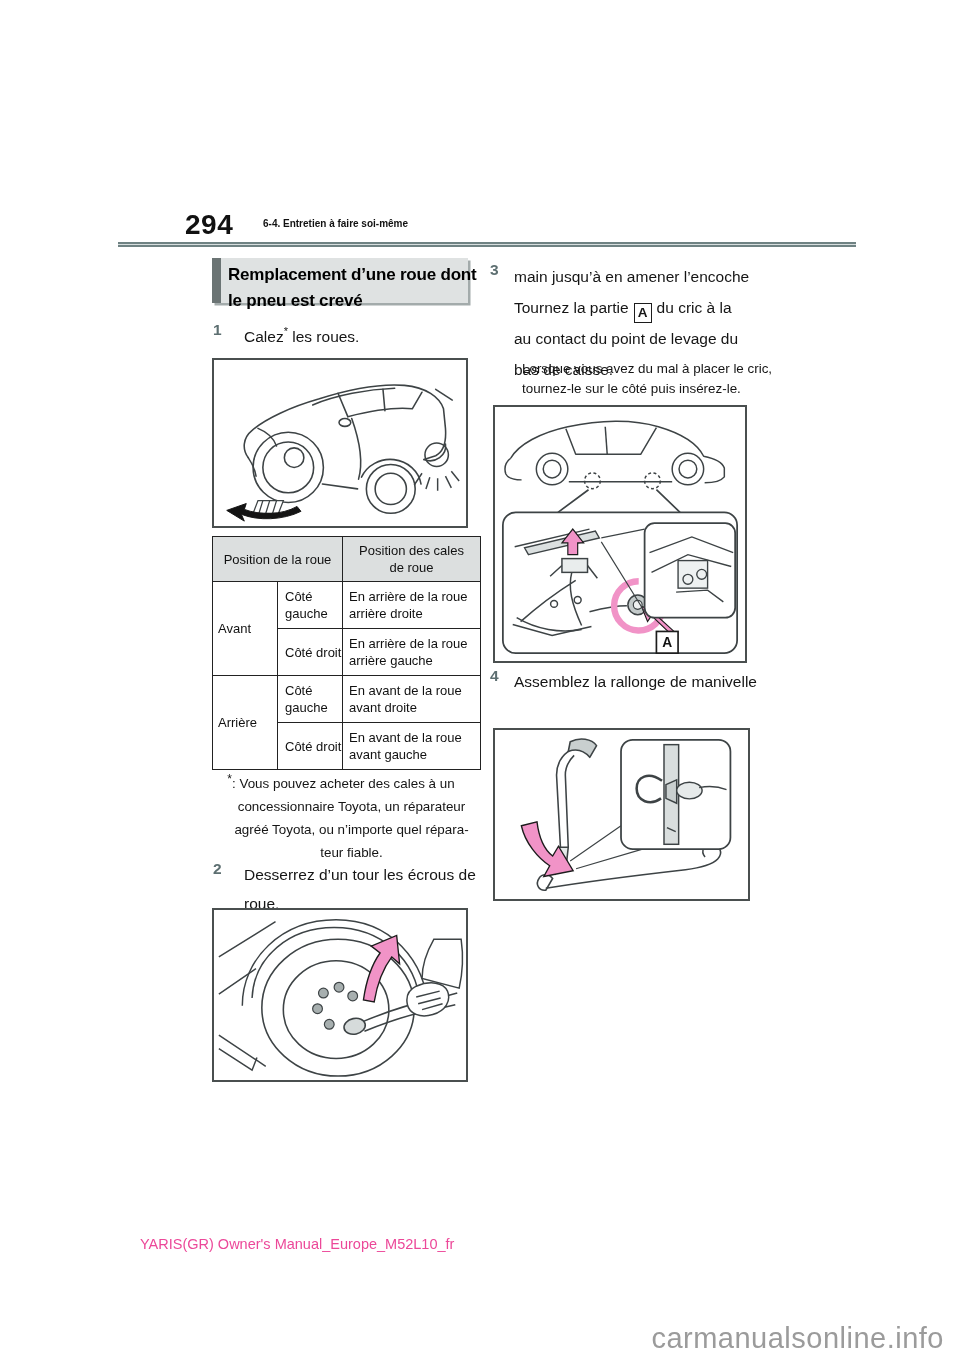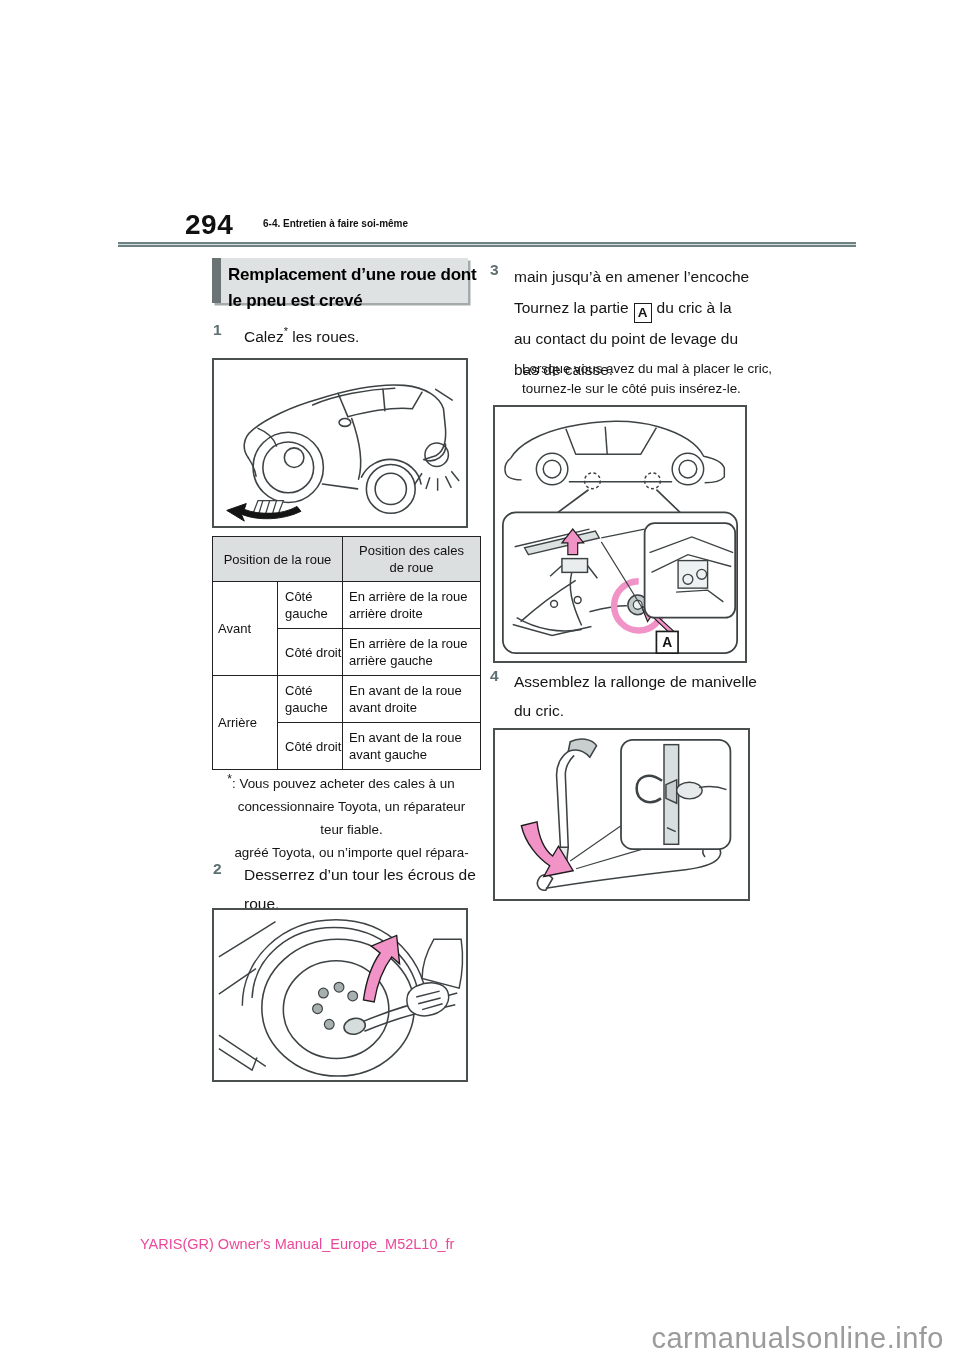--- a/index.html
+++ b/index.html
@@ -145,22 +145,22 @@
         <div>En avant de la roue</div>
         <div>avant gauche</div>
       </td>
     </tr>
   </tbody>
     </table>
 
   <div class="abs footnote" style="left:206px; top:768px; width:270px;">
     <div><span class="fnmark">*</span><span>: Vous pouvez acheter des cales à un</span></div>
     <div class="cont">concessionnaire Toyota, un réparateur</div>
+    <div class="cont">agréé Toyota, ou n’importe quel répara-</div>
     <div class="cont">teur fiable.</div>
-    <div class="cont">agréé Toyota, ou n’importe quel répara-</div>
   </div>
 
   <div class="abs step" style="left:213px; top:860px;">
     <span class="stepnum w31">2</span>
     <span class="steptext">
       <div>Desserrez d’un tour les écrous de</div>
       <div>roue.</div>
     </span>
   </div>
 
@@ -271,21 +271,20 @@
           <path d="M184 188 L216 186 L232 198"></path>
         </g>
       </g>
     </svg>
   </div>
 
   <div class="abs step" style="left:490px; top:667px;">
     <span class="stepnum w24">4</span>
     <span class="steptext">
       <div>Assemblez la rallonge de manivelle</div>
-      <div>du cric.</div>
     </span>
   </div>
 
   <div class="abs figbox" style="left:493px; top:728px; width:257px; height:173px;">
     <svg viewBox="0 0 257 173" width="253" height="169">
       <g stroke="#3d4345" stroke-width="1.6" fill="none" stroke-linejoin="round">
         <path d="M76 12 C86 7 98 9 103 16 L96 28 C90 21 82 19 74 22 Z" fill="#c9cfcf"></path>
         <path d="M74 22 C66 28 62 36 62 46 L66 120 M80 26 C74 32 71 38 71 46 L74 120"></path>
         <path d="M64 120 L62 136 L72 138 L74 120 Z" fill="#e6eaea"></path>
         <path d="M66 139 L59 150" stroke-dasharray="4 3"></path>

